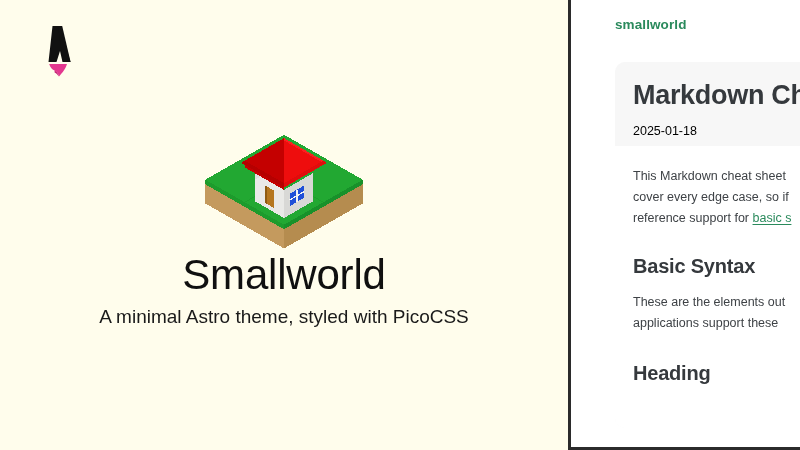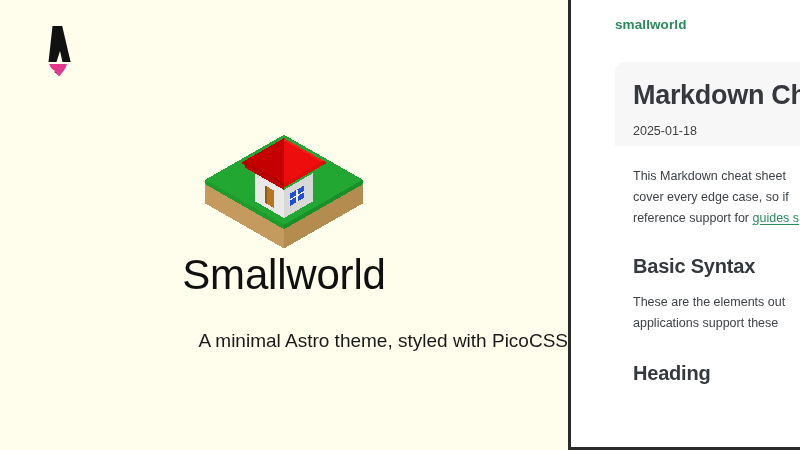--- a/index.html
+++ b/index.html
@@ -24,24 +24,23 @@
     display:flex; align-items:center; justify-content:center;
   }
   .hero-title {
     position:absolute; left:0; top:252px; width:568px;
     text-align:center;
     font-size:42px; font-weight:400; color:#101010;
     letter-spacing:-0.2px; line-height:1.1;
   }
   .hero-sub {
     position:absolute; left:0; top:305px; width:568px;
-    text-align:right;
+    text-align:center;
     font-size:19px; font-weight:400; color:#1a1a1a;
     line-height:1.3;
-    margin-top:24px;
   }
 
   
   .preview {
     position:absolute; left:568px; top:0; width:232px; height:450px;
     background:#ffffff;
     border-left:3px solid #2b2b2b;
     border-bottom:3px solid #2b2b2b;
     overflow:hidden;
   }
@@ -64,21 +63,21 @@
     position:absolute; left:0; top:0; width:220px; height:84px;
     background:#f7f7f7;
   }
   .post-title {
     position:absolute; left:18px; top:18px;
     font-size:27px; font-weight:bold; color:#35393d;
     white-space:nowrap; letter-spacing:-0.3px;
   }
   .post-date {
     position:absolute; left:18px; top:62px;
-    font-size:12.5px; font-weight:400; color:#404040;
+    font-size:12.5px; font-weight:400; color:#000000;
     white-space:nowrap;
   }
 
   .card-body {
     position:absolute; left:0; top:84px; width:220px; bottom:0;
     background:#ffffff;
     padding:20px 0 0 18px;
   }
   .para {
     font-size:12.5px; line-height:21px; color:#3e4246;
@@ -176,21 +175,21 @@
         <div class="card-head">
           <h2 class="post-title">Markdown Ch</h2>
           <time class="post-date">2025-01-18</time>
         </div>
 
         <div class="card-body">
 
           <p class="para">
             <span class="ln">This Markdown cheat sheet</span>
             <span class="ln">cover every edge case, so if</span>
-            <span class="ln"><span>reference support for </span><a class="post-link">guides s</a></span>
+            <span class="ln"><span>reference support for </span><a class="post-link">basic s</a></span>
           </p>
 
           <div class="sp-1"></div>
 
           <h3 class="sec-head">Basic Syntax</h3>
 
           <div class="sp-2"></div>
 
           <p class="para">
             <span class="ln">These are the elements out</span>

